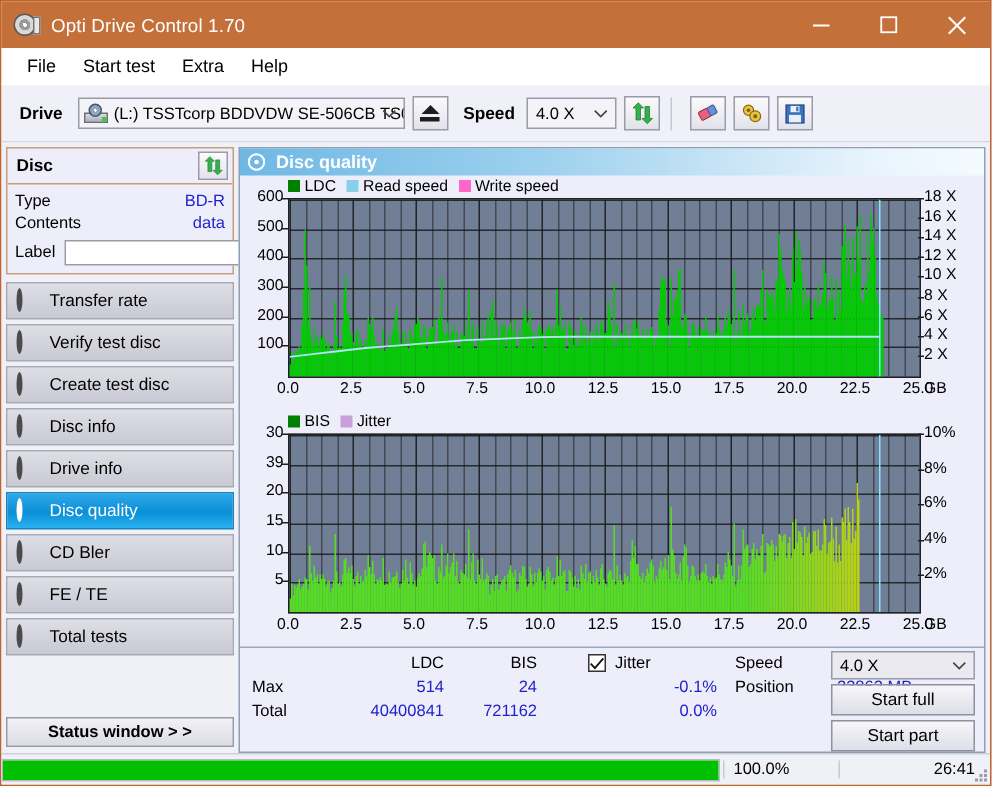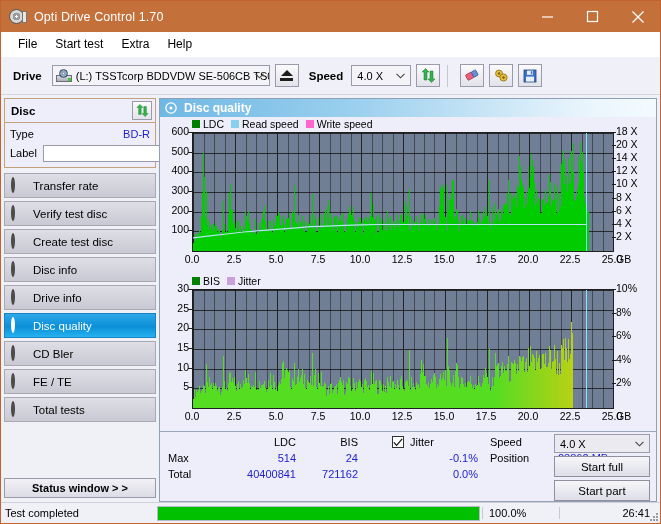--- a/index.html
+++ b/index.html
@@ -369,20 +369,24 @@
                 <path d="M3 12 L3 4 L1 4 L4.5 0.5 L8 4 L6 4 L6 12 Z" fill="#33b24a" stroke="#1f7a32" stroke-width=".5"></path>
                 <path d="M12 3 L12 11 L14 11 L10.5 14.5 L7 11 L9 11 L9 3 Z" fill="#33b24a" stroke="#1f7a32" stroke-width=".5"></path>
               </svg>
             </span>
           </span>
         </div>
         <div class="disc-rows">
           <div class="disc-row">
             <span class="disc-key">Type</span>
             <span class="disc-val">BD-R</span>
+          </div>
+          <div class="disc-row">
+            <span class="disc-key">Contents</span>
+            <span class="disc-val">data</span>
           </div>
           <div class="label-row">
             <span class="disc-key">Label</span>
             <input class="label-input" type="text" value="" placeholder="" style="">
             <span class="mini-btn">
               <span class="cd-glyph"></span>
             </span>
           </div>
         </div>
       </div>
@@ -915,21 +919,21 @@
               <div class="axis-lbl" style="right: 467px; top: 67px; text-align: right;">300</div>
               <div class="tick" style="position: absolute; left: 28px; top: 74px; width: 4px; height: 1px;"></div>
               <div class="axis-lbl" style="right: 467px; top: 86.6667px; text-align: right;">200</div>
               <div class="tick" style="position: absolute; left: 28px; top: 93.6667px; width: 4px; height: 1px;"></div>
               <div class="axis-lbl" style="right: 467px; top: 106.333px; text-align: right;">100</div>
               <div class="tick" style="position: absolute; left: 28px; top: 113.333px; width: 4px; height: 1px;"></div>
             </div>
           <div id="y2ax1">
               <div class="axis-lbl" style="left: 456px; top: 8px;">18 X</div>
               <div class="tick" style="position: absolute; left: 452px; top: 15px; width: 4px; height: 1px;"></div>
-              <div class="axis-lbl" style="left: 456px; top: 21.1111px;">20 X</div>
+              <div class="axis-lbl" style="left: 456px; top: 21.1111px;">16 X</div>
               <div class="tick" style="position: absolute; left: 452px; top: 28.1111px; width: 4px; height: 1px;"></div>
               <div class="axis-lbl" style="left: 456px; top: 34.2222px;">14 X</div>
               <div class="tick" style="position: absolute; left: 452px; top: 41.2222px; width: 4px; height: 1px;"></div>
               <div class="axis-lbl" style="left: 456px; top: 47.3333px;">12 X</div>
               <div class="tick" style="position: absolute; left: 452px; top: 54.3333px; width: 4px; height: 1px;"></div>
               <div class="axis-lbl" style="left: 456px; top: 60.4444px;">10 X</div>
               <div class="tick" style="position: absolute; left: 452px; top: 67.4444px; width: 4px; height: 1px;"></div>
               <div class="axis-lbl" style="left: 456px; top: 73.5556px;">8 X</div>
               <div class="tick" style="position: absolute; left: 452px; top: 80.5556px; width: 4px; height: 1px;"></div>
               <div class="axis-lbl" style="left: 456px; top: 86.6667px;">6 X</div>
@@ -1408,21 +1412,21 @@
               <div class="bar" style="left: 391px; background: rgb(200, 207, 20);"></div>
               <div class="bar" style="left: 392px; background: rgb(201, 206, 19);"></div>
               <div class="bar" style="left: 393px; background: rgb(202, 206, 19);"></div>
               <div class="bar" style="left: 394px; background: rgb(204, 206, 19);"></div>
               <div class="bar" style="left: 395px; background: rgb(205, 206, 19);"></div>
               <div style="position: absolute; top: 0px; bottom: 0px; width: 1px; background: rgb(127, 232, 255); left: 393px;"></div>
             </div>
           <div id="yax2">
               <div class="axis-lbl" style="right: 467px; top: 8px; text-align: right;">30</div>
               <div class="tick" style="position: absolute; left: 28px; top: 15px; width: 4px; height: 1px;"></div>
-              <div class="axis-lbl" style="right: 467px; top: 27.6667px; text-align: right;">25</div>
+              <div class="axis-lbl" style="right: 467px; top: 27.6667px; text-align: right;">39</div>
               <div class="tick" style="position: absolute; left: 28px; top: 34.6667px; width: 4px; height: 1px;"></div>
               <div class="axis-lbl" style="right: 467px; top: 47.3333px; text-align: right;">20</div>
               <div class="tick" style="position: absolute; left: 28px; top: 54.3333px; width: 4px; height: 1px;"></div>
               <div class="axis-lbl" style="right: 467px; top: 67px; text-align: right;">15</div>
               <div class="tick" style="position: absolute; left: 28px; top: 74px; width: 4px; height: 1px;"></div>
               <div class="axis-lbl" style="right: 467px; top: 86.6667px; text-align: left;">10</div>
               <div class="tick" style="position: absolute; left: 28px; top: 93.6667px; width: 4px; height: 1px;"></div>
               <div class="axis-lbl" style="right: 467px; top: 106.333px; text-align: right;">5</div>
               <div class="tick" style="position: absolute; left: 28px; top: 113.333px; width: 4px; height: 1px;"></div>
             </div>
@@ -1508,21 +1512,20 @@
             </span>
           </div>
           <div class="btn">Start full</div>
           <div class="btn">Start part</div>
         </div>
       </div>
     </div>
   </div>
 
   <div class="statusbar">
-    <div class="sb-text">Test completed</div>
     <div class="sb-prog">
       <div class="sb-fill" id="sbfill" style="width: 100%;"></div>
     </div>
     <div class="sb-pct">100.0%</div>
     <div class="sb-time">26:41</div>
     <div class="grip">
       <i style="right:0;bottom:0"></i>
         <i style="right:3px;bottom:0"></i>
         <i style="right:6px;bottom:0"></i>
       <i style="right:0;bottom:3px"></i>

